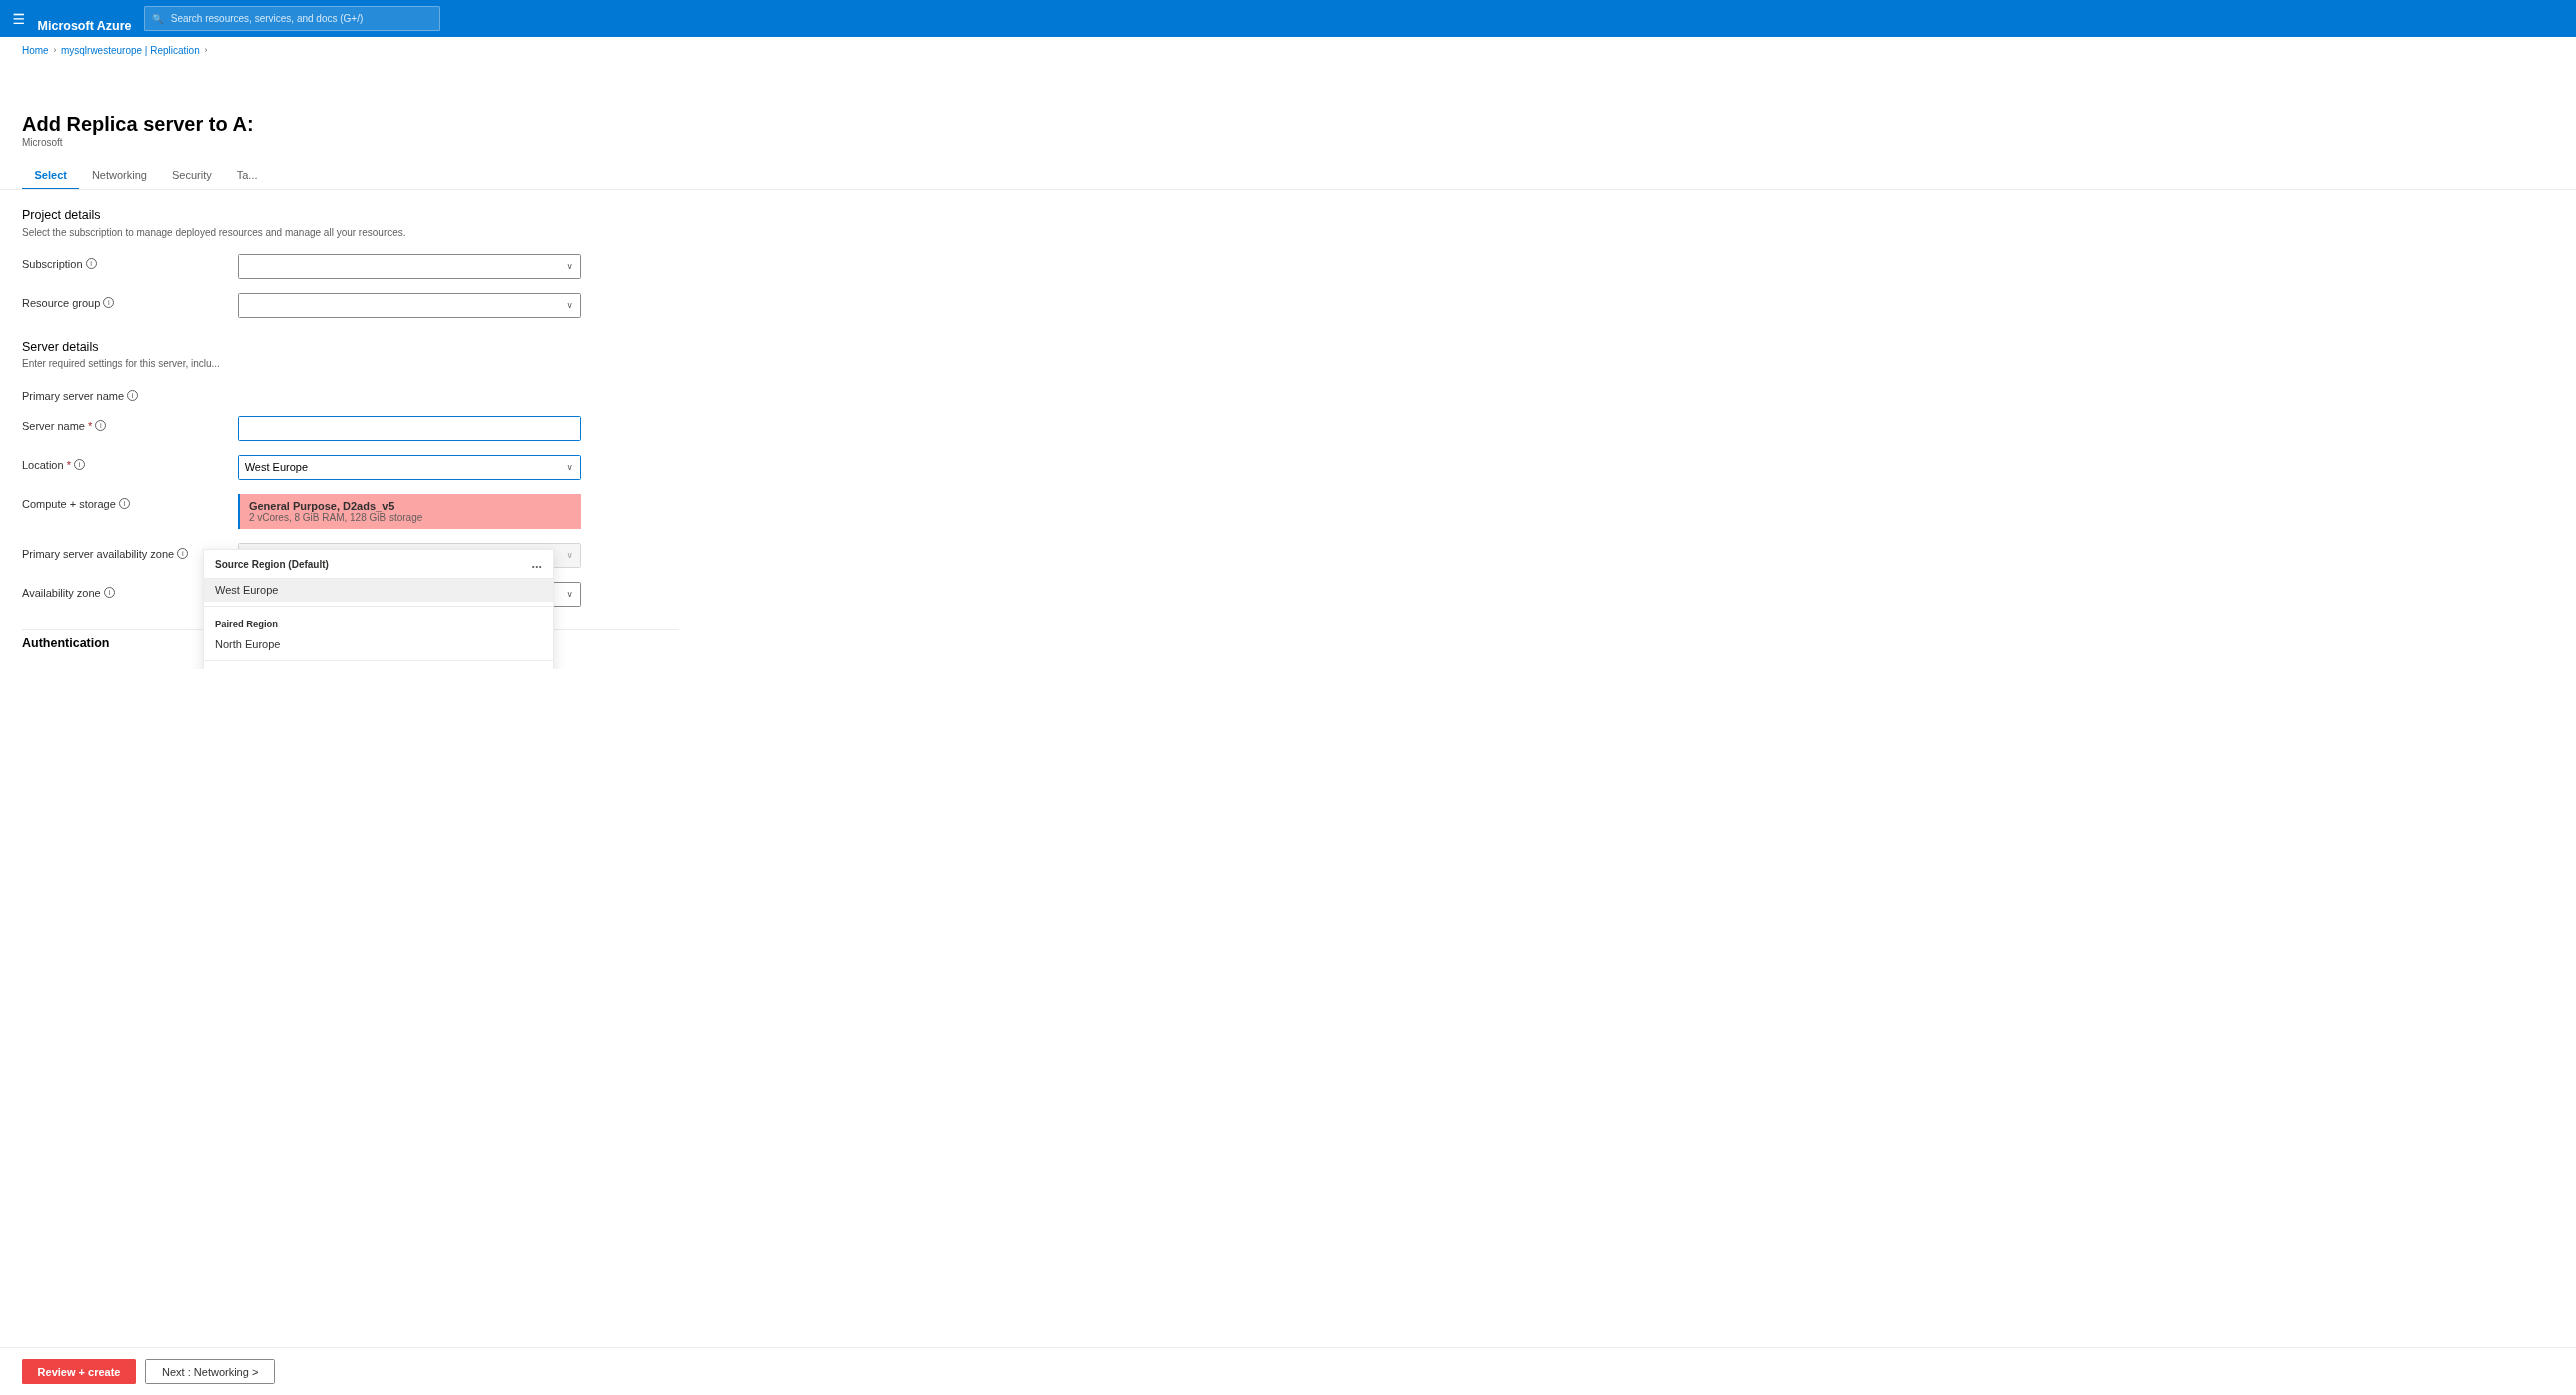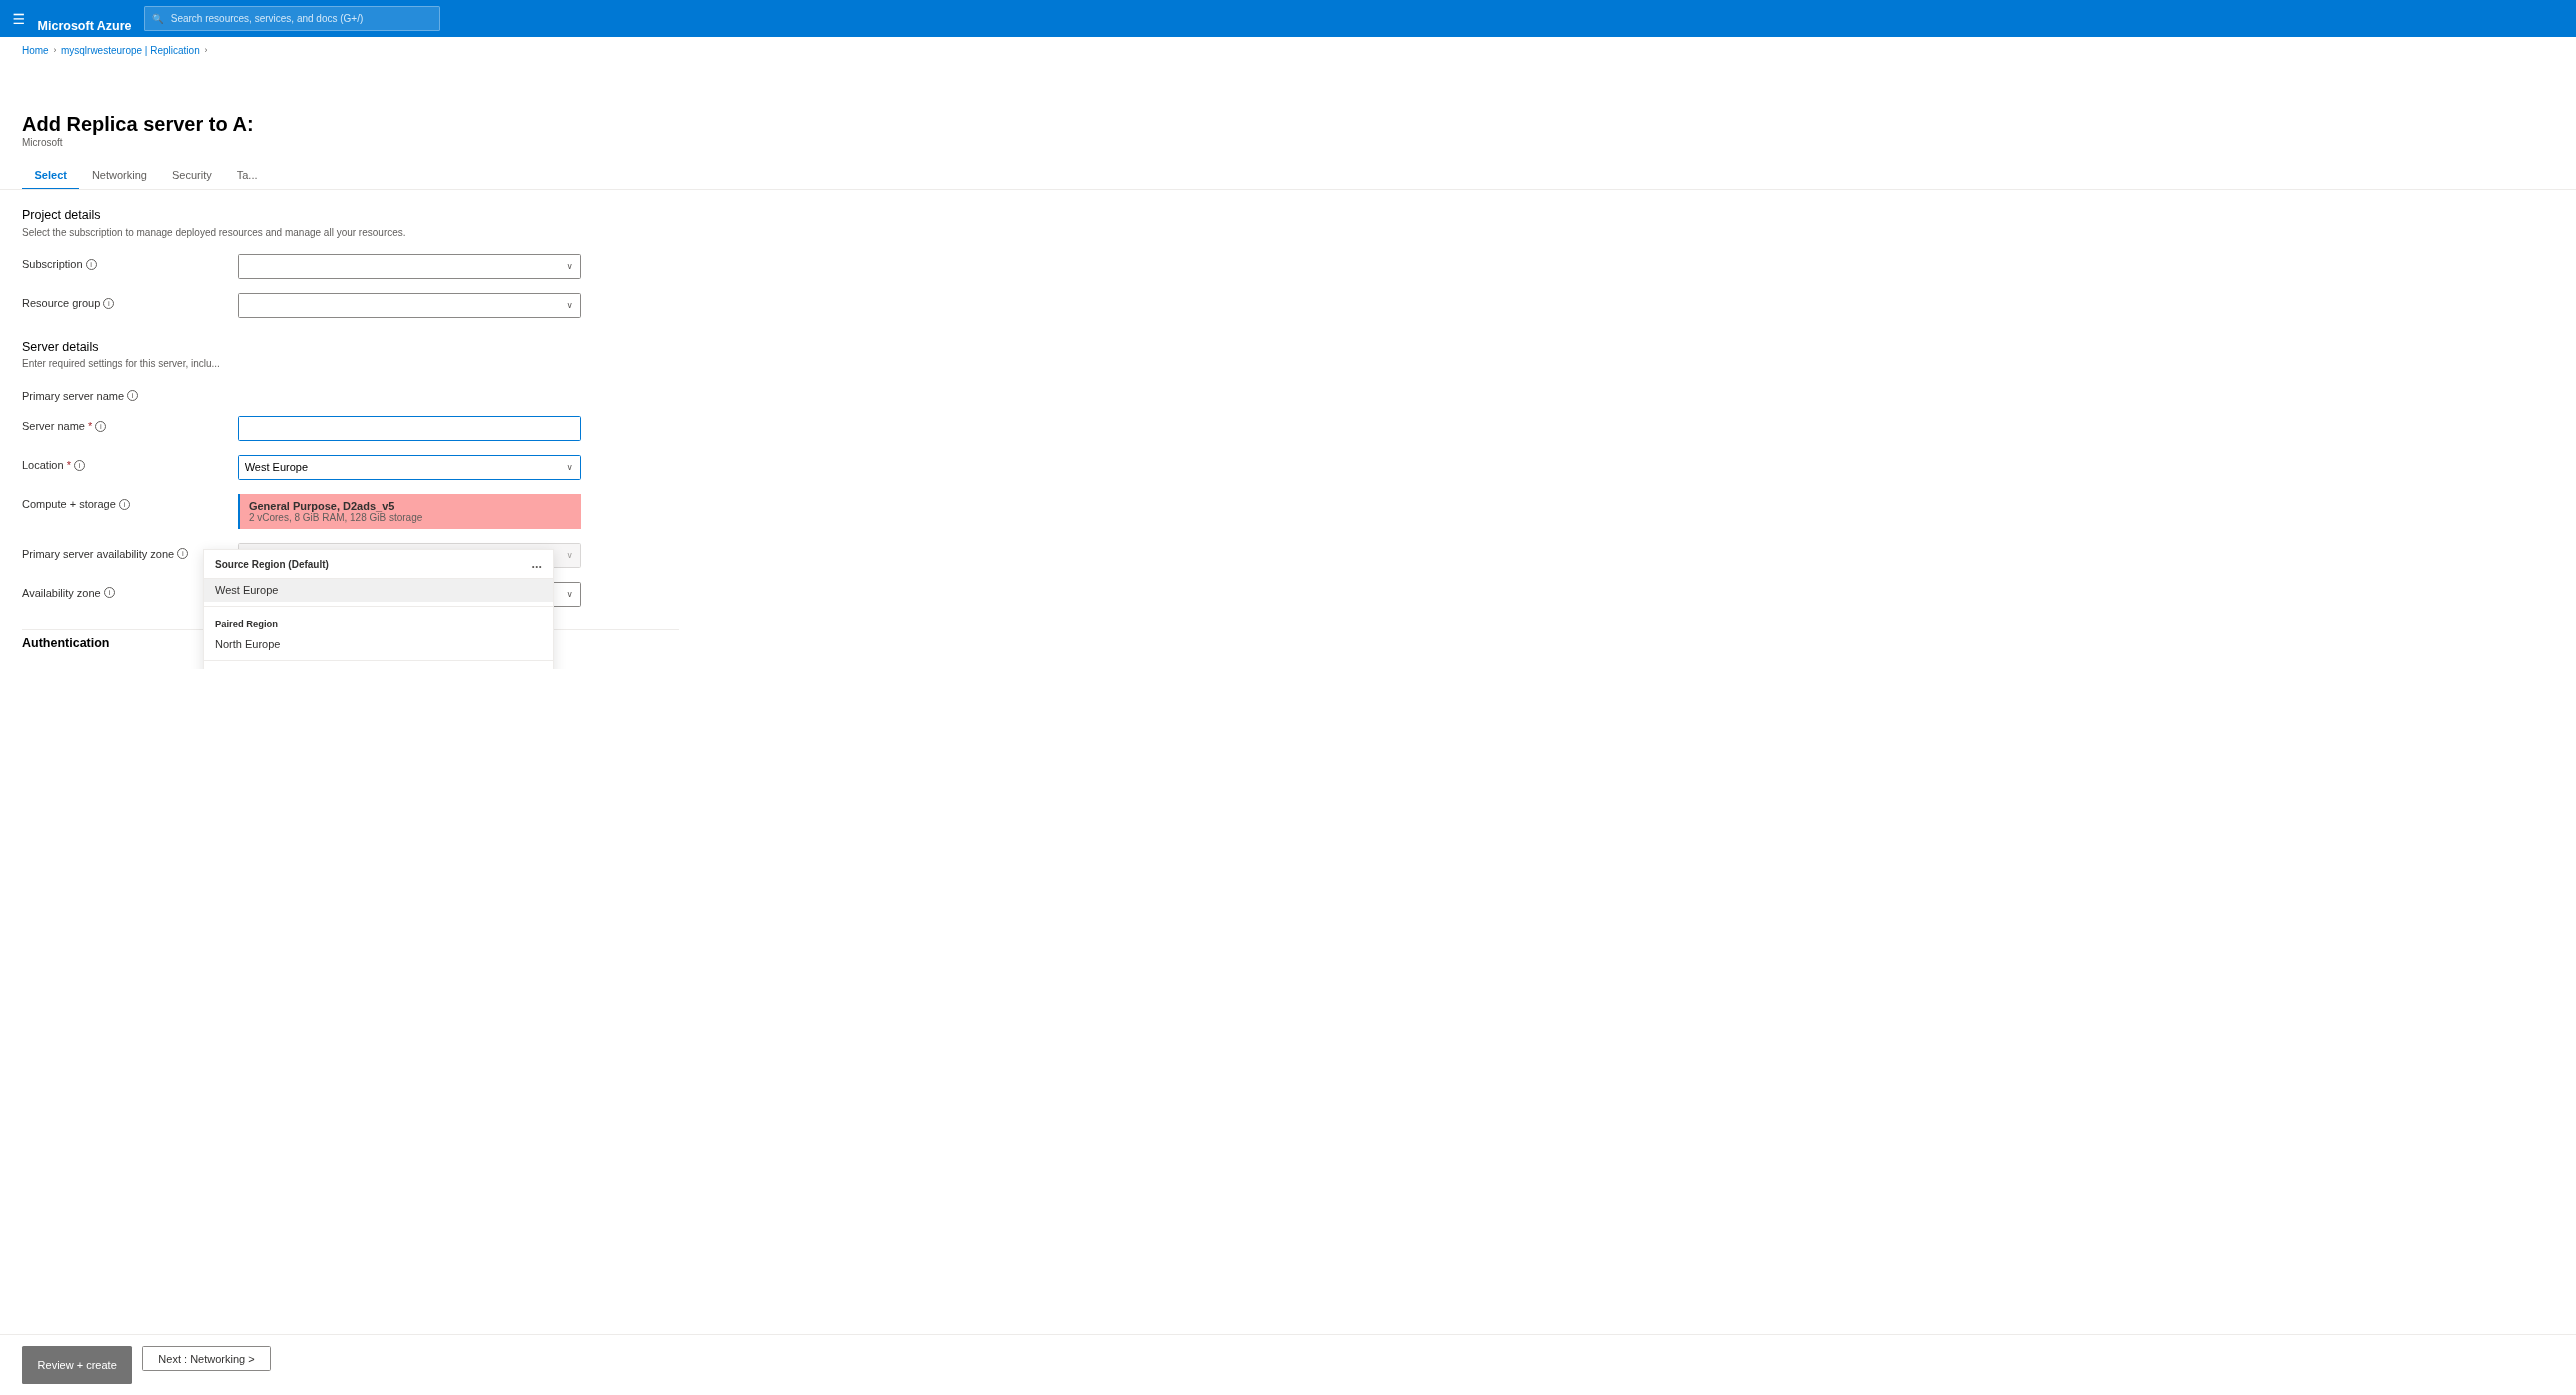--- a/index.html
+++ b/index.html
@@ -86,21 +86,20 @@
       display: flex;
       align-items: flex-start;
       margin-bottom: 14px;
       gap: 12.5px;
     }
     .form-label {
       min-width: 203px;
       font-size: 11px;
       color: #323130;
       display: flex;
-      align-items: center;
       gap: 3.1px;
       padding-top: 4.7px;
     }
     .required-star { color: #a4262c; }
     .info-icon {
       width: 11px; height: 11px;
       border: 0.8px solid #605e5c;
       border-radius: 50%;
       font-size: 7.8px;
       display: inline-flex; align-items: center; justify-content: center;
@@ -205,28 +204,29 @@
       bottom: 0;
       left: 0;
       right: 0;
       background: #fff;
       border-top: 0.8px solid #edebe9;
       padding: 11px 22px;
       display: flex;
       gap: 9.4px;
     }
     .btn-primary {
-      background: #737373;
+      background: #ef4444;
       color: #fff;
       border: none;
       padding: 4.7px 15.6px;
       font-size: 11px;
       cursor: pointer;
       border-radius: 1.6px;
-      height: 38px;
+      height: 25px;
+      font-weight: bold;
     }
     .btn-secondary {
       background: #fff;
       color: #323130;
       border: 0.8px solid #8a8886;
       padding: 4.7px 15.6px;
       font-size: 11px;
       cursor: pointer;
       border-radius: 1.6px;
       height: 25px;

